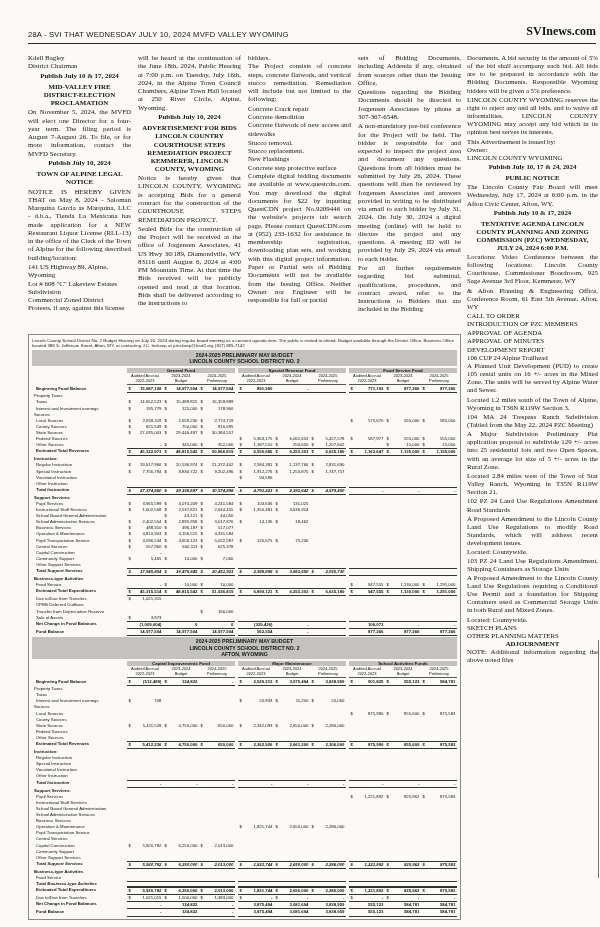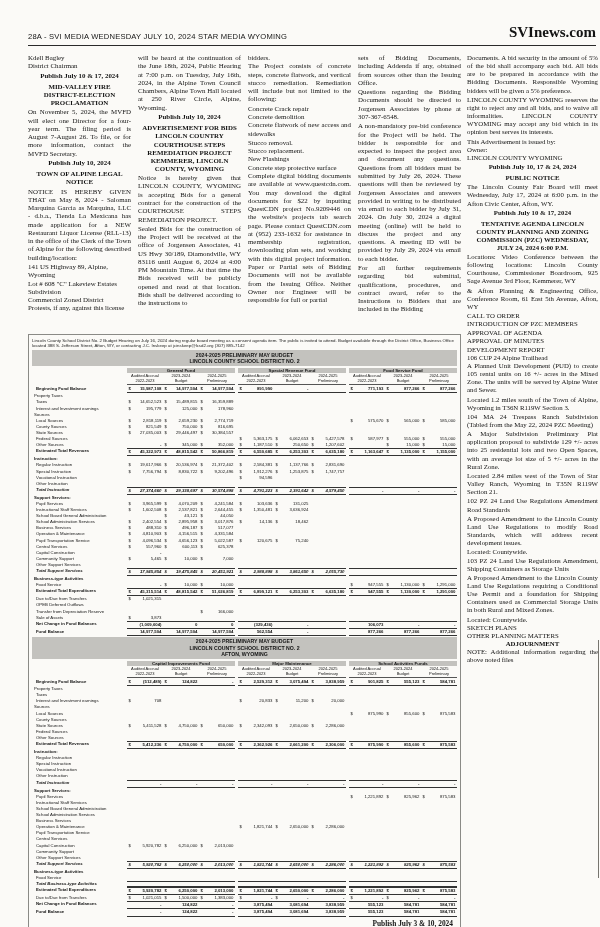--- a/index.html
+++ b/index.html
@@ -5,21 +5,21 @@
   html,body{margin:0;padding:0;}
   body{width:600px;height:927px;background:#f6f5f1;color:#141414;
        font-family:"Liberation Serif",serif;-webkit-font-smoothing:antialiased;}
   .page{position:relative;width:600px;height:927px;background:#fbfaf7;overflow:hidden;}
   
   .masthead{position:absolute;left:28px;right:4px;top:24px;display:flex;
             justify-content:space-between;align-items:flex-end;
             border-bottom:1px solid #2a2a2a;padding-bottom:4px;}
   .mast-left{font-family:"Liberation Sans",sans-serif;font-size:7.6px;letter-spacing:.2px;}
   .mast-left .bold{font-weight:normal;}
-  .mast-right{font-size:15px;font-weight:bold;}
+  .mast-right{font-size:12px;font-weight:bold;}
   
   .content{position:absolute;top:54px;left:28px;width:570px;display:flex;gap:6px;}
   .left-wrap{width:433px;}
   .cols4{display:flex;gap:7px;height:276px;overflow:hidden;}
   .ncol{flex:1;font-size:6.9px;line-height:1.2;text-align:justify;overflow:hidden;}
   .col5{width:131px;font-size:6.8px;line-height:1.2;text-align:justify;
         height:790px;overflow:hidden;}
   .blk-para{margin:0 0 1px 0;}
   .blk-line{text-align:left;margin:0;}
   .blk-heading{font-weight:bold;text-align:center;margin:3px 4px 1px 4px;line-height:1.18;}
@@ -58,23 +58,23 @@
              text-align:right;padding:2px 4px 1px 0;}
   .edge-line{position:absolute;right:1px;top:640px;height:238px;width:1px;background:#77756f;}
 </style>
 </head>
 <body>
 
 <div class="page">
 
   <div class="masthead">
     <div class="mast-left">
-      <span>28A - SVI MEDIA</span>
+      <span>28A - SVI THAT</span>
       <span class="bold">WEDNESDAY JULY 10, 2024</span>
-      <span>STAR MEDIA WYOMING</span>
+      <span>MVFD VALLEY WYOMING</span>
     </div>
     <div class="mast-right">SVInews.com</div>
   </div>
 
   <div class="content">
     <div class="left-wrap">
       <div class="cols4">
         <div class="ncol">
             <div class="blk-line">Kdell Bagley</div>
             <div class="blk-line">District Chairman</div>
@@ -3094,21 +3094,20 @@
                 </div>
                 <div class="cell">
                   <span>584,781</span>
                 </div>
                 <div class="cell">
                   <span>584,781</span>
                 </div>
               </div>
             </div>
           </div>
-        <div class="t-publish">Publish July 3 &amp; 10, 2024</div>
       </div>
     </div>
 
     <div class="col5">
         <div class="blk-para">Documents. A bid security in the amount of 5% of the bid shall accompany each bid. All bids are to be prepared in accordance with the Bidding Documents. Responsible Wyoming bidders will be given a 5% preference.</div>
         <div class="blk-para">LINCOLN COUNTY WYOMING reserves the right to reject any and all bids, and to waive all informalities. LINCOLN COUNTY WYOMING may accept any bid which in its opinion best serves its interests.</div>
         <div class="blk-line">This Advertisement is issued by:</div>
         <div class="blk-line">Owner:</div>
         <div class="blk-line">LINCOLN COUNTY WYOMING</div>
         <div class="blk-publish">Publish July 10, 17 &amp; 24, 2024</div>

